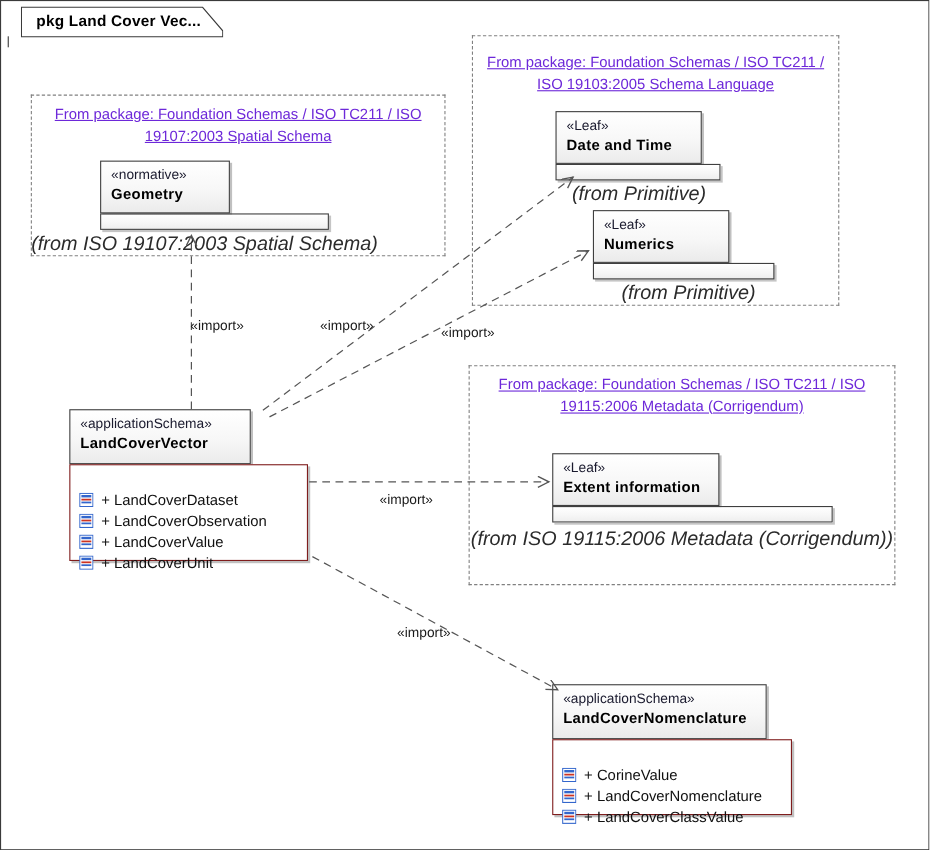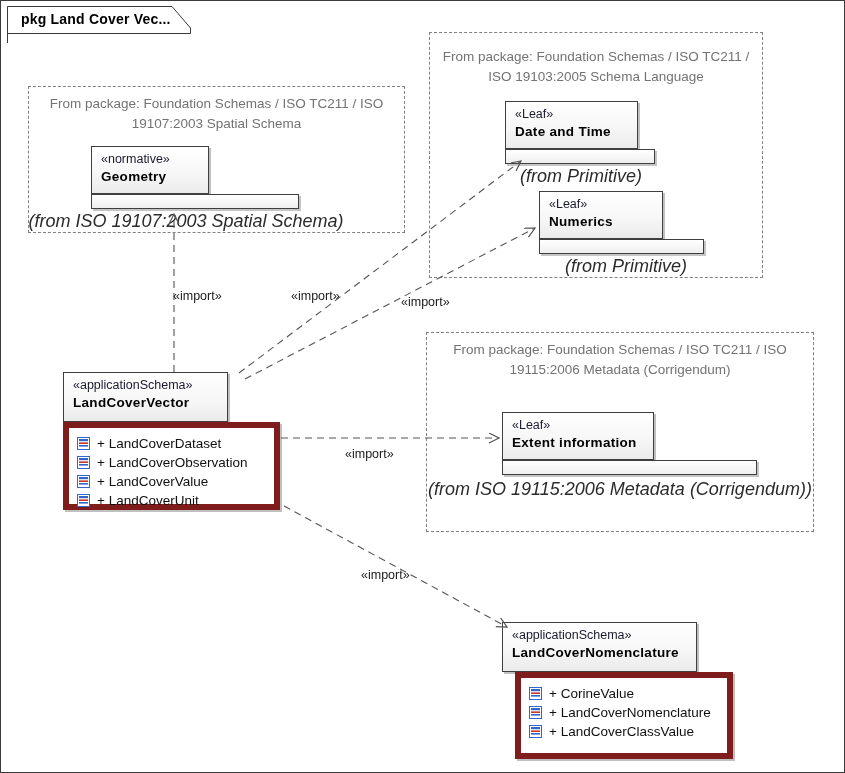--- a/index.html
+++ b/index.html
@@ -16,21 +16,21 @@
     height: 773px;
     background: #ffffff;
     border: 1px solid #3a3a3a;
     box-sizing: border-box;
     overflow: hidden;
   }
 
   
   .frame-tab {
     position: absolute;
-    left: 6px;
+    left: 18px;
     top: 5px;
     width: 184px;
     height: 28px;
   }
   .frame-tab .tab-shape {
     position: absolute;
     inset: 0;
   }
   .frame-tab .tab-label {
     position: absolute;
@@ -57,24 +57,25 @@
     border: 1px dashed #808080;
     box-sizing: border-box;
     background: transparent;
   }
   .pkg-title {
     position: absolute;
     left: 0;
     right: 0;
     text-align: center;
     font-size: 13.5px;
-    color: #737373;
+    color: #6d28d9;
     line-height: 1.45;
     padding: 0 10px;
     box-sizing: border-box;
+    text-decoration: underline;
   }
 
   
   .cls {
     position: absolute;
   }
   .cls-head {
     position: absolute;
     left: 0;
     top: 0;
@@ -111,24 +112,24 @@
     font-style: italic;
     color: #2b2b2b;
     white-space: nowrap;
     text-align: center;
   }
 
   
   .cls-members {
     position: absolute;
     background: #ffffff;
-    border: 6px solid #7f1d1d;
+    border: 1px solid #7f1d1d;
     box-sizing: border-box;
     box-shadow: 2px 2px 0 rgba(140,140,140,0.55);
-    padding: 6px 8px 6px 8px;
+    padding: 22px 8px 6px 8px;
   }
   .member {
     display: flex;
     align-items: center;
     height: 19px;
     font-size: 13.5px;
     color: #101010;
     white-space: nowrap;
   }
   .member-icon {
@@ -263,21 +264,21 @@
         <span class="member-text">+ LandCoverUnit</span>
       </div>
     </div>
   </div>
 
   <div class="cls" style="left:501px; top:621px;">
     <div class="cls-head" style="width:195px; height:50px;">
       <div class="cls-stereo">«applicationSchema»</div>
       <div class="cls-name">LandCoverNomenclature</div>
     </div>
-    <div class="cls-members" style="left:0px; top:50px; width:218px; height:87px;margin-left:13px;">
+    <div class="cls-members" style="left:0px; top:50px; width:218px; height:69px;">
       <div class="member">
         <svg class="member-icon" viewBox="0 0 13 13">
           <rect x="0.5" y="0.5" width="12" height="12" fill="#ffffff" stroke="#3366cc" stroke-width="1"></rect>
           <rect x="2" y="2" width="9" height="2.2" fill="#3366cc"></rect>
           <rect x="2" y="5.4" width="9" height="1.6" fill="#cc3322"></rect>
           <rect x="2" y="8" width="9" height="1.6" fill="#3366cc"></rect>
         </svg>
         <span class="member-text">+ CorineValue</span>
       </div>
       <div class="member">

